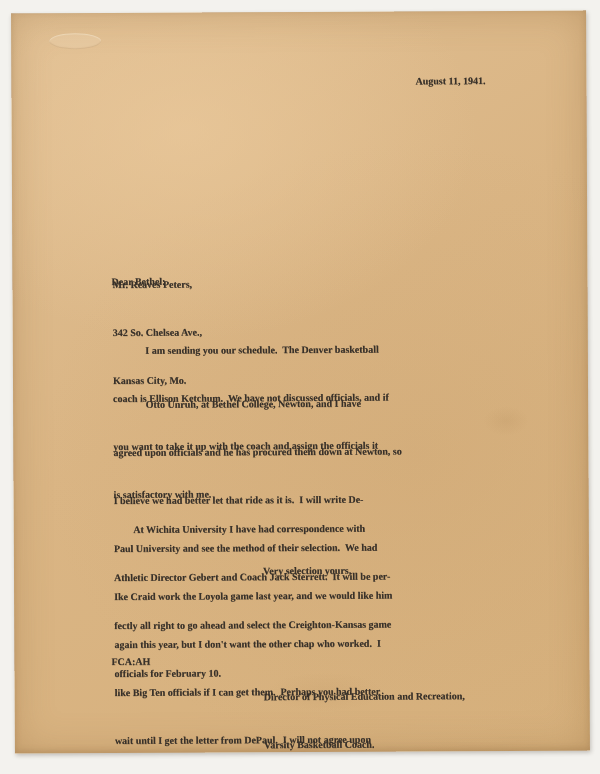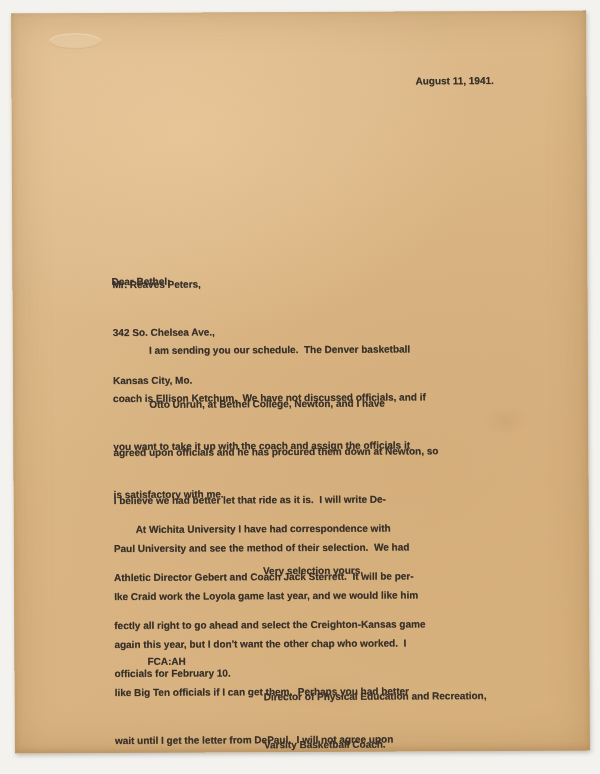--- a/index.html
+++ b/index.html
@@ -5,21 +5,21 @@
   html, body {
     margin: 0;
     padding: 0;
   }
   .page {
     position: relative;
     width: 600px;
     height: 774px;
     background: #f3f2ee;
     overflow: hidden;
-    font-family: Liberation Sans, sans-serif;
+    font-family: Liberation Serif, serif;
   }
   .paper {
     position: absolute;
     left: 13px;
     top: 12px;
     width: 575px;
     height: 740px;
     background:
       radial-gradient(ellipse 420px 300px at 30% 16%, rgba(238,205,160,0.55), rgba(238,205,160,0) 70%),
       radial-gradient(ellipse 500px 420px at 70% 60%, rgba(197,156,104,0.25), rgba(197,156,104,0) 75%),
@@ -70,21 +70,21 @@
     letter-spacing: 0;
   }
   .date       { left: 404px; top: 64px;  }
   .address    { left: 100px; top: 218px; }
   .salutation { left: 99px;  top: 263px; }
   .para-1     { left: 100px; top: 284px; }
   .para-2     { left: 100px; top: 338px; }
   .para-3     { left: 100px; top: 463px; }
   .closing    { left: 249px; top: 553px; }
   .signature  { left: 249px; top: 631px; }
-  .initials   { left: 97px;  top: 643px; margin-left: 36px; }
+  .initials   { left: 97px;  top: 643px; }
   .line { white-space: pre; }
 </style>
 </head>
 <body>
 
 <div class="page">
   <div class="paper">
 
     <div class="emboss"></div>
     <div class="stain-a"></div>

